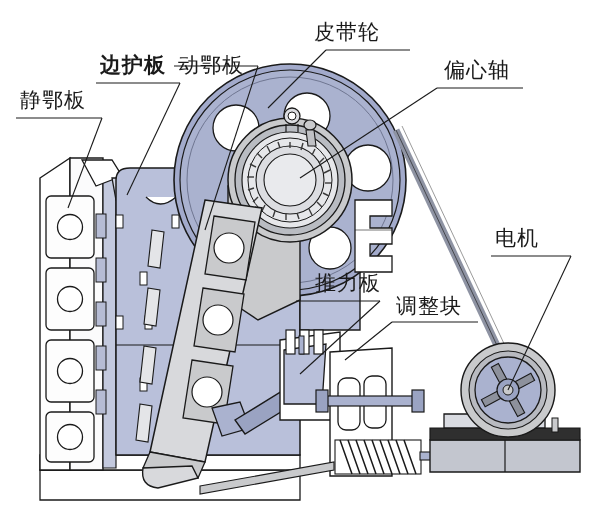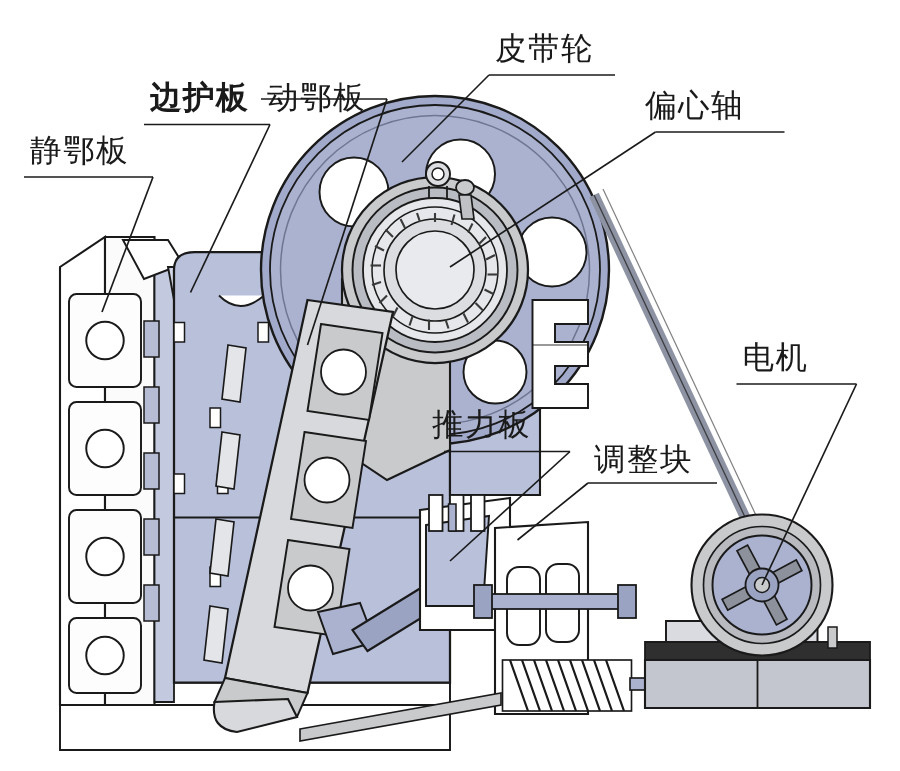--- a/index.html
+++ b/index.html
@@ -254,20 +254,20 @@
         <line x1="491" y1="256" x2="571" y2="256"></line>
         <line x1="571" y1="256" x2="508" y2="390"></line>
       </g>
 
 </svg>
 
 <div id="labels">
       <div class="lbl" style="left: 20px; top: 90px;">静鄂板</div>
       <div class="lbl" style="left: 100px; top: 55px; font-weight: bold;">边护板</div>
       <div class="lbl" style="left: 178px; top: 38px; margin-top: 17px;">动鄂板</div>
-      <div class="lbl" style="left: 330px; top: 22px;">皮带轮</div>
-      <div class="lbl" style="left: 430px; top: 60px;">偏心轴</div>
-      <div class="lbl" style="left: 288px; top: 273px;">推力板</div>
+      <div class="lbl" style="left: 314px; top: 22px;">皮带轮</div>
+      <div class="lbl" style="left: 444px; top: 60px;">偏心轴</div>
+      <div class="lbl" style="left: 315px; top: 273px;">推力板</div>
       <div class="lbl" style="left: 396px; top: 296px;">调整块</div>
       <div class="lbl" style="left: 495px; top: 228px;">电机</div>
     </div>
 
 </div>
 
 </body></html>

